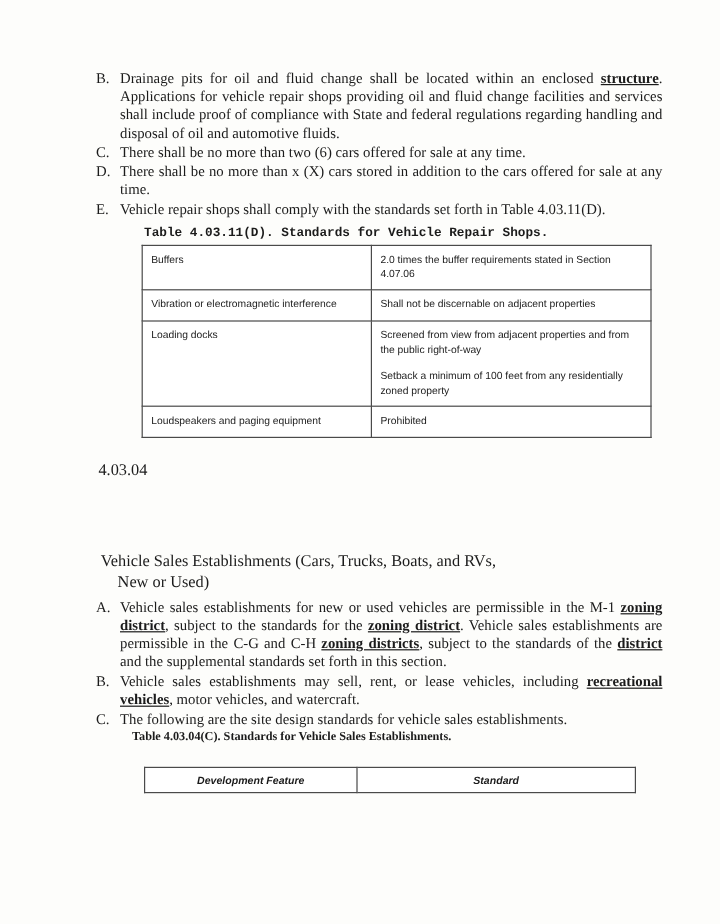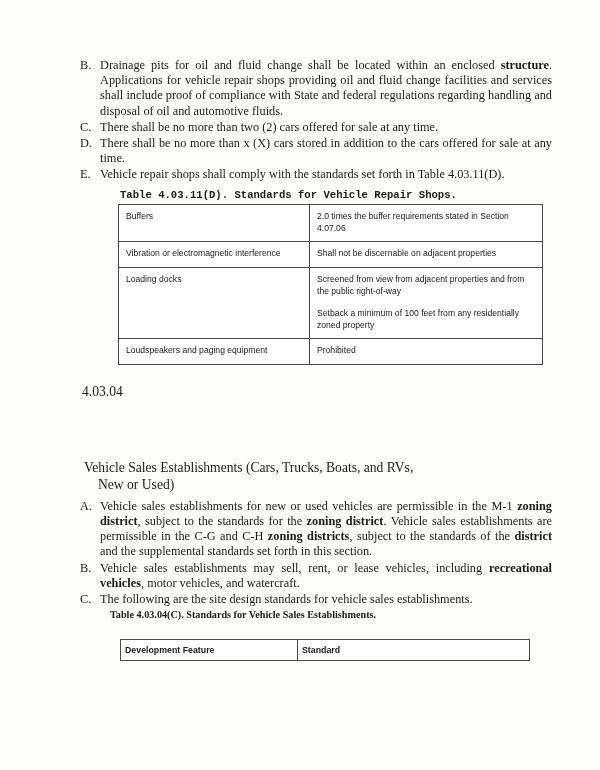--- a/index.html
+++ b/index.html
@@ -36,21 +36,21 @@
     line-height: 15.2px;
     text-align: left;
   }
   .list-body {
     flex: 1 1 auto;
     font-size: 12.3px;
     line-height: 15.2px;
     text-align: justify;
     hyphens: none;
   }
-  b, .bold { font-weight: bold; }
+  b, .bold { font-weight: bold; text-decoration: underline; }
 
   
   .table-caption {
     font-size: 10.6px;
     font-weight: bold;
     margin: 6px 0 3px 40px;
     font-family: Liberation Mono, monospace;
   }
   .table-caption-2 {
     font-size: 10.2px;
@@ -87,22 +87,23 @@
     width: 410px;
     margin-left: 40px;
     table-layout: fixed;
     background: #fff;
   }
   .empty-table td {
     border: 1px solid #4a4a4a;
     font-family: "Liberation Sans", sans-serif;
     font-size: 8.8px;
     font-weight: bold;
-    text-align: left;
+    text-align: center;
     padding: 5px 4px;
+    font-style: italic;
   }
   .empty-table td.c1 { width: 168px; }
 
   
   .section-heading {
     display: flex;
     margin: 18px 0 6px 0;
     font-size: 13.6px;
     line-height: 17px;
     flex-direction: column;
@@ -122,21 +123,21 @@
 
 <div class="page">
 
   <div id="clauses-top">
       <div class="list-item">
         <div class="list-marker">B.</div>
         <div class="list-body"><span>Drainage pits for oil and fluid change shall be located within an enclosed </span><span class="bold">structure</span><span>.  Applications for vehicle repair shops providing oil and fluid change facilities and services shall include proof of compliance with State and federal regulations regarding handling and disposal of oil and automotive fluids.</span></div>
       </div>
       <div class="list-item">
         <div class="list-marker">C.</div>
-        <div class="list-body"><span>There shall be no more than two (2) cars offered for sale at any time.</span></div>
+        <div class="list-body"><span>There shall be no more than two (6) cars offered for sale at any time.</span></div>
       </div>
       <div class="list-item">
         <div class="list-marker">D.</div>
         <div class="list-body"><span>There shall be no more than x (X) cars stored in addition to the cars offered for sale at any time.</span></div>
       </div>
       <div class="list-item">
         <div class="list-marker">E.</div>
         <div class="list-body"><span>Vehicle repair shops shall comply with the standards set forth in Table 4.03.11(D).</span></div>
       </div>
     </div>

